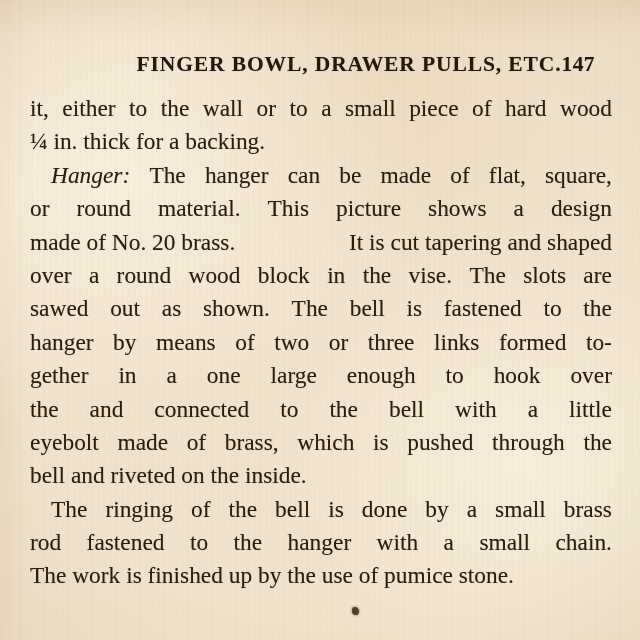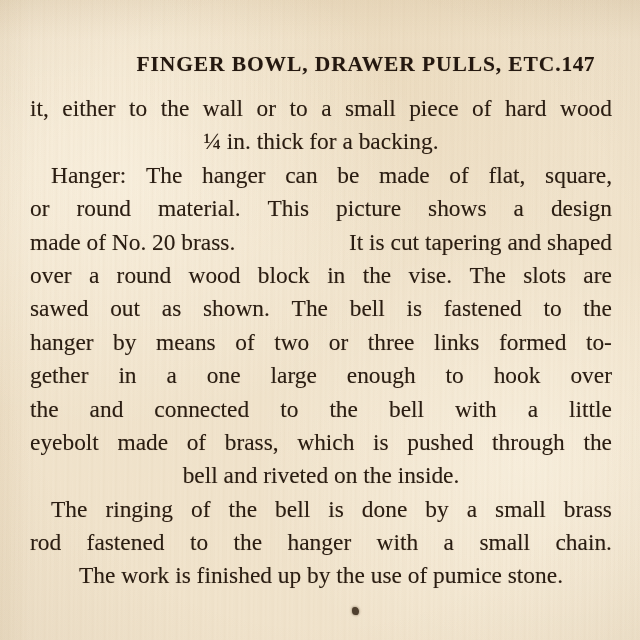--- a/index.html
+++ b/index.html
@@ -105,29 +105,29 @@
     display: flex;
     justify-content: space-between;
   }
   .line.just > span.w {
     display: inline-block;
     white-space: pre;
   }
 
   .line.flush {
     display: block;
-    text-align: center;
   }
 
   .indent {
     display: inline-block;
     width: 21px;
   }
 
   .ital {
+    font-style: italic;
   }
 
   
   .speck {
     position: absolute;
     left: 352px;
     top: 607px;
     width: 7px;
     height: 8px;
     border-radius: 40% 55% 45% 50%;

